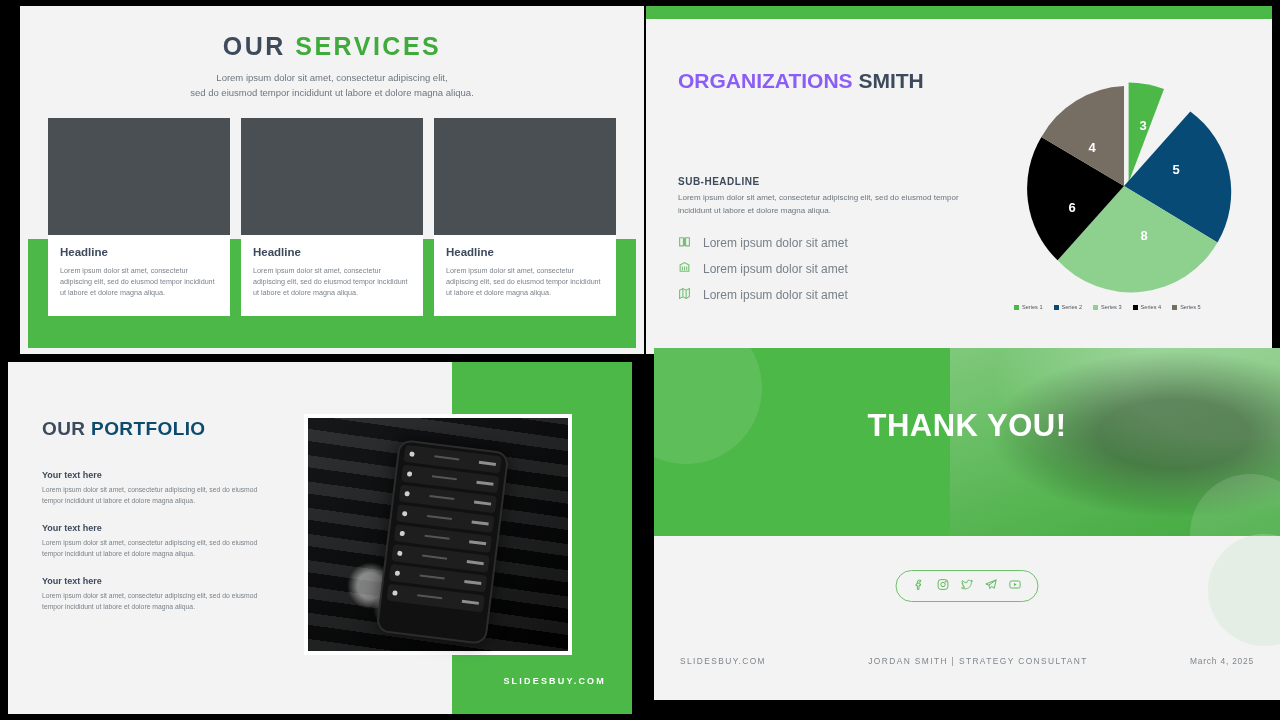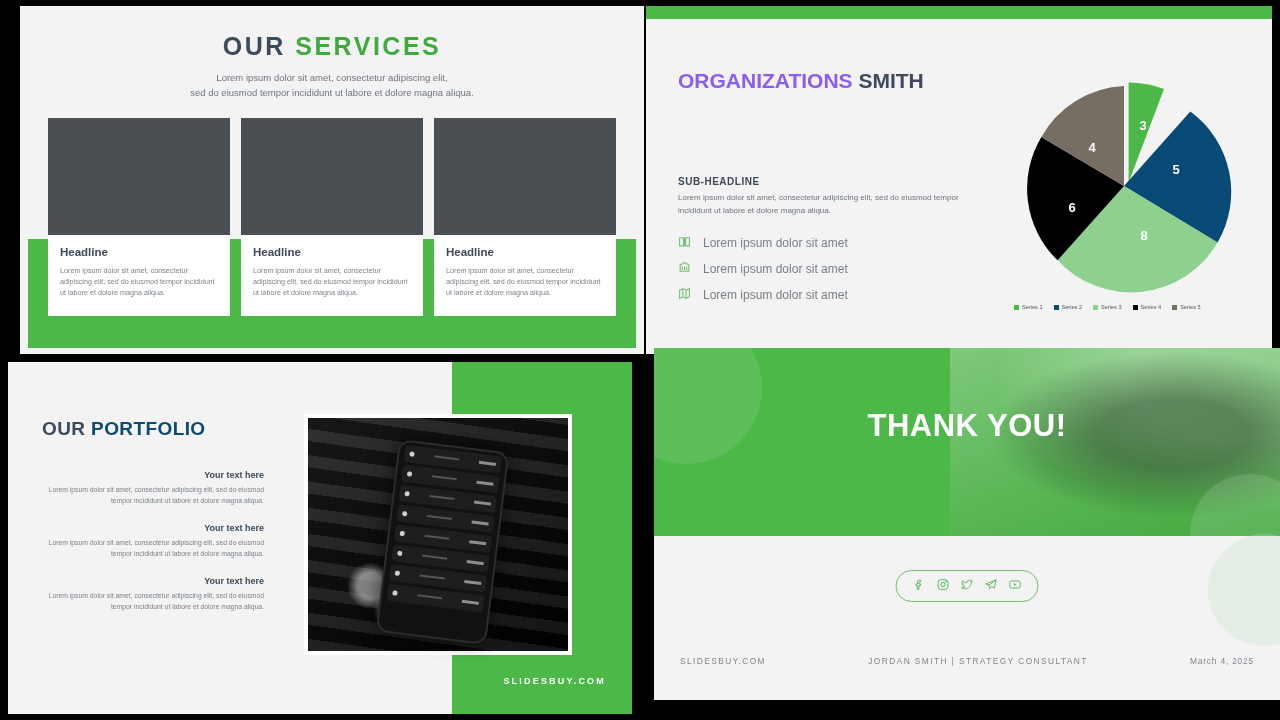--- a/index.html
+++ b/index.html
@@ -60,21 +60,21 @@
   .s2 .li span.txt{font-size:12px;color:#777f88;}
   .s2 .legend{position:absolute;left:368px;top:298px;display:flex;gap:11px;align-items:center;}
   .s2 .legend .li2{display:flex;align-items:center;gap:3px;font-size:5.6px;color:#4f565e;}
   .s2 .legend .sw{width:5px;height:5px;display:inline-block;}
 
   
   .s3 .greenpanel{position:absolute;right:0;top:0;width:180px;height:100%;background:#4cb848;}
   .s3 .title{position:absolute;left:34px;top:56px;font-size:19px;font-weight:bold;letter-spacing:.4px;}
   .s3 .title .dark{color:#3d4a5c;}
   .s3 .title .grn{color:#0c4a6e;}
-  .s3 .blocks{position:absolute;left:34px;top:108px;width:222px;text-align:right;}
+  .s3 .blocks{position:absolute;left:34px;top:108px;width:222px;}
   .s3 .blk{margin-bottom:17px;}
   .s3 .blk h4{margin:0 0 5px 0;font-size:9px;color:#3d4a5c;font-weight:bold;}
   .s3 .blk p{margin:0;font-size:6.8px;line-height:10.5px;color:#7b838c;}
   .s3 .imgframe{position:absolute;left:296px;top:52px;width:268px;height:241px;background:#fff;padding:4px;box-sizing:border-box;}
   .s3 .imgframe .inner{width:100%;height:100%;}
   .s3 .brand{position:absolute;right:26px;bottom:28px;color:#fff;font-size:9px;letter-spacing:2.2px;font-weight:bold;}
   
   .phonemock{position:absolute;left:31%;top:13%;width:40%;height:79%;background:#111;border:2px solid #2c2c2c;border-radius:13px;transform:rotate(7deg);box-shadow:0 0 18px rgba(0,0,0,.6);overflow:hidden;}
   .phonemock .row{height:9.1%;margin:2.5% 5%;background:#1e1e1e;border-radius:4px;display:flex;align-items:center;justify-content:space-between;padding:0 5px;box-sizing:border-box;}
   .phonemock .dot{width:5px;height:5px;border-radius:50%;background:#cfcfcf;}

